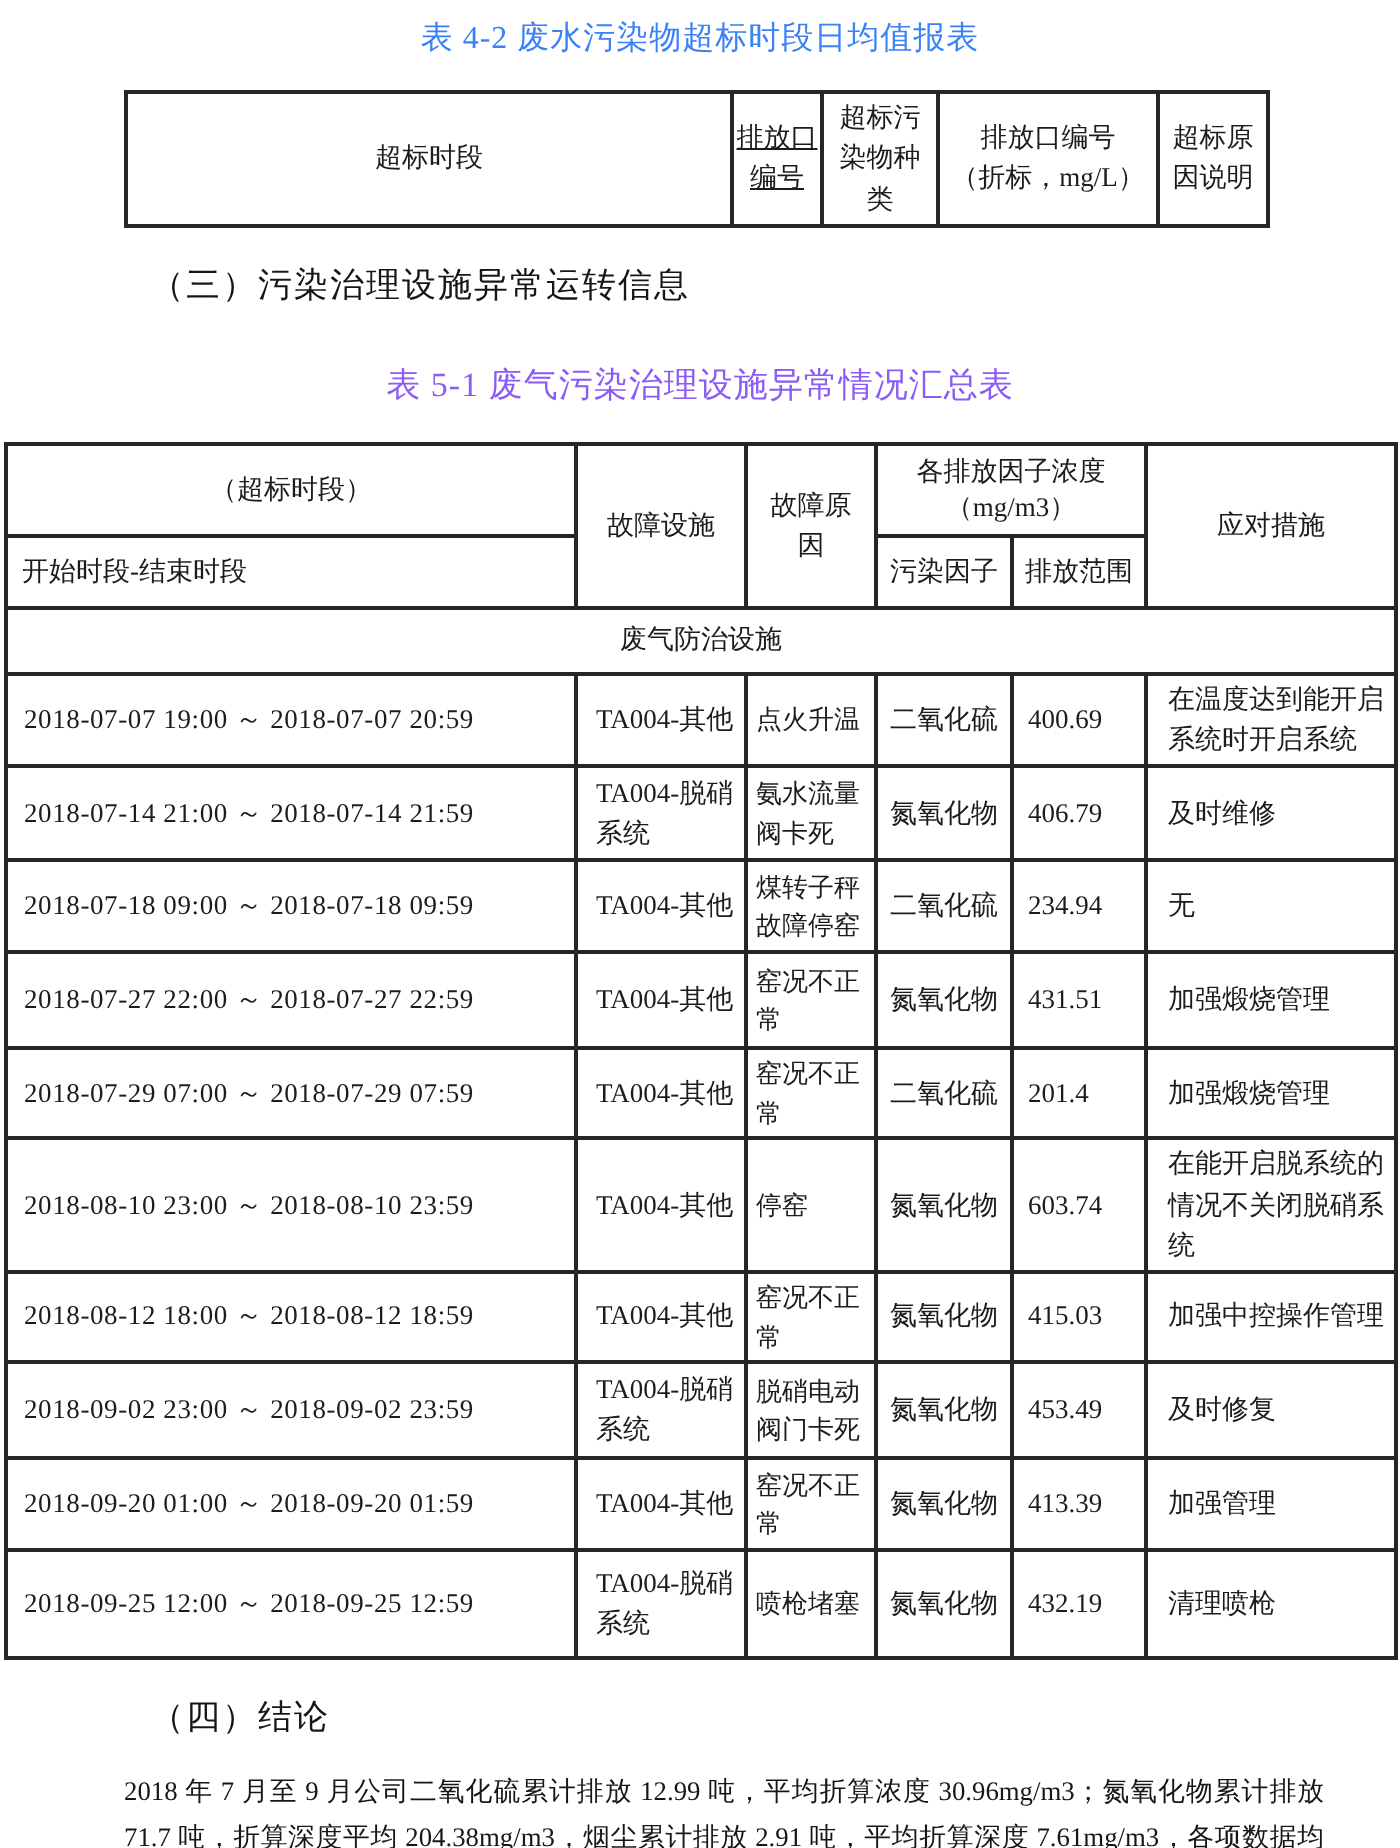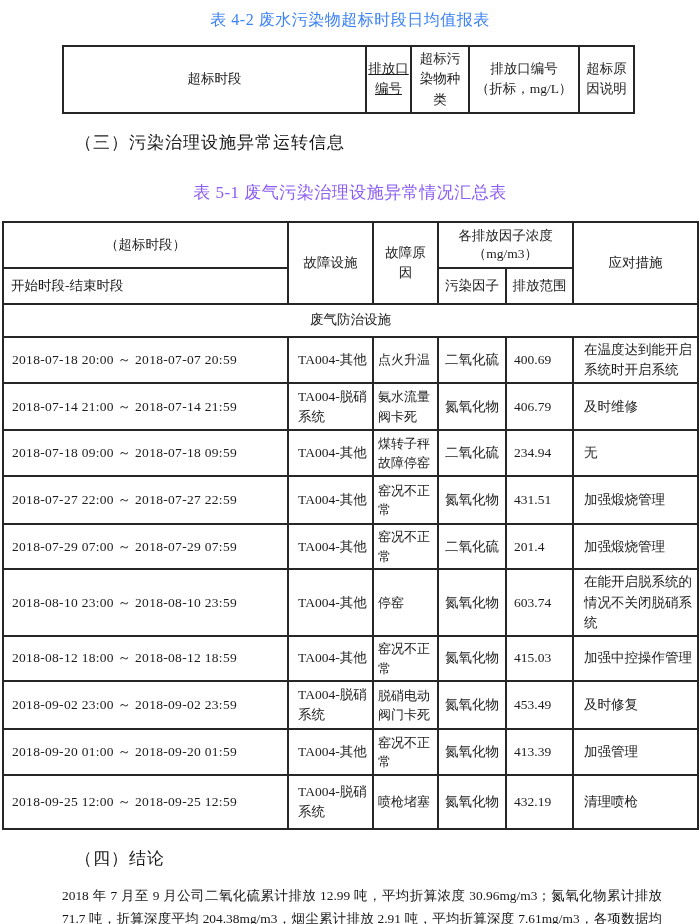--- a/index.html
+++ b/index.html
@@ -115,21 +115,21 @@
       <th class="h-periodbottom">开始时段-结束时段</th>
       <th>污染因子</th>
       <th>排放范围</th>
     </tr>
   </thead>
   <tbody>
     <tr>
       <td colspan="6" class="section-cell">废气防治设施</td>
     </tr>
     <tr class="r0">
-      <td class="c-period">2018-07-18 20:00 ～ 2018-07-07 20:59</td>
+      <td class="c-period">2018-07-07 19:00 ～ 2018-07-07 20:59</td>
       <td class="c-facility">TA004-其他</td>
       <td class="c-reason">点火升温</td>
       <td class="c-factor">二氧化硫</td>
       <td class="c-range">400.69</td>
       <td class="c-measures">在温度达到能开启系统时开启系统</td>
     </tr>
     <tr class="r1">
       <td class="c-period">2018-07-14 21:00 ～ 2018-07-14 21:59</td>
       <td class="c-facility">TA004-脱硝系统</td>
       <td class="c-reason">氨水流量阀卡死</td>

